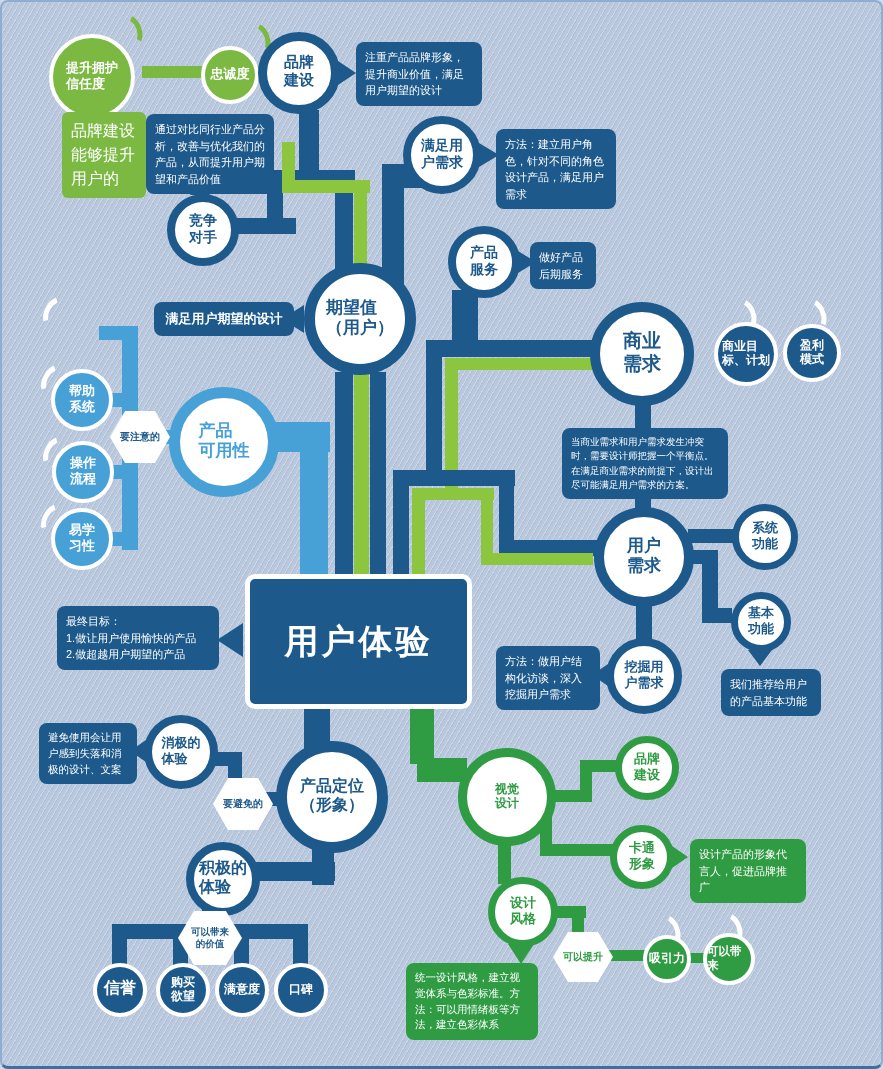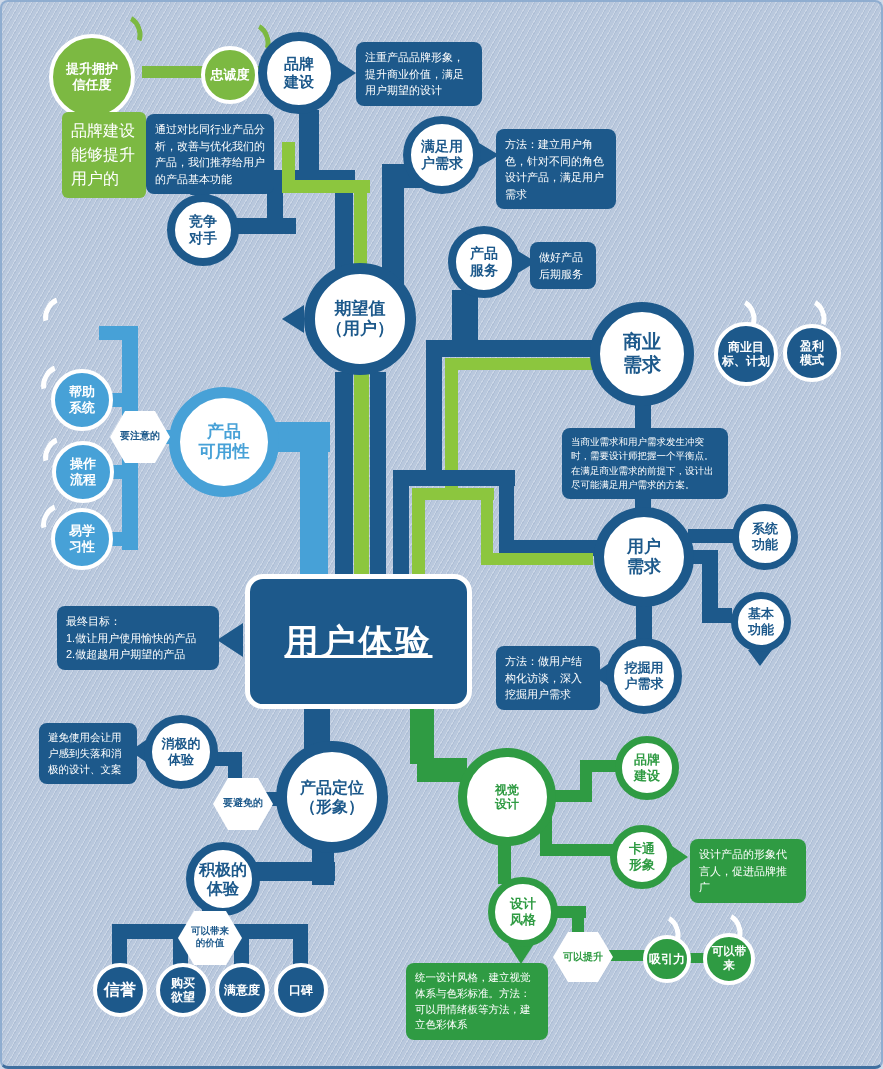--- a/index.html
+++ b/index.html
@@ -13,53 +13,53 @@
     background-color:var(--background);
     background-image:repeating-linear-gradient(120deg, rgba(255,255,255,.25) 0 1px, rgba(116,140,176,.14) 1px 2px, transparent 2px 5px);
     border:2px solid #8fadd0;border-bottom:3px solid #3f6f9f;border-radius:8px;
   }
   .ln{position:absolute;display:block;z-index:1;}
   .db{background:var(--dark-blue);} .lg{background:var(--line-green);}
   .dg{background:var(--dark-green);} .lb{background:var(--light-blue);}
   .lgl{background:var(--light-green);}
   .c{
     position:absolute;border-radius:50%;background:#fff;display:flex;align-items:center;justify-content:center;
-    text-align:center;font-weight:bold;white-space:pre-line;box-sizing:border-box;line-height:1.2;z-index:3;
-    border-style:solid;border-color:transparent;
+    font-weight:bold;white-space:pre-line;box-sizing:border-box;line-height:1.2;z-index:3;
+    border-style:solid;border-color:transparent;font-family:Liberation Mono, monospace;
   }
   .o-db{border-color:var(--dark-blue);color:var(--dark-blue);}
   .o-lb{border-color:var(--light-blue);color:var(--light-blue);}
   .o-dg{border-color:var(--dark-green);color:var(--dark-green);}
   .f-db{background:var(--dark-blue);color:#fff;border:4px solid #fff;}
   .f-lg{background:var(--light-green);color:#fff;border:4px solid #fff;}
   .f-dg{background:var(--dark-green);color:#fff;border:4px solid #fff;}
   .f-lb{background:var(--light-blue);color:#fff;border:4px solid #fff;}
   .box{
     position:absolute;background:var(--dark-blue);color:#fff;border-radius:8px;padding:7px 9px;
     font-size:11px;line-height:1.5;z-index:3;white-space:pre-line;box-sizing:border-box;
   }
   .box.green{background:var(--light-green);border-radius:6px;}
   .box.dgreen{background:var(--dark-green);}
   .hex{
     position:absolute;background:#fff;display:flex;align-items:center;justify-content:center;text-align:center;
     font-weight:bold;font-size:10px;line-height:1.25;z-index:4;white-space:pre-line;
     clip-path:polygon(25% 0,75% 0,100% 50%,75% 100%,25% 100%,0 50%);
   }
-  .t-db{color:var(--dark-blue);font-family:Liberation Mono, monospace;} .t-dg{color:var(--dark-green);}
+  .t-db{color:var(--dark-blue);} .t-dg{color:var(--dark-green);}
   .tail{position:absolute;width:0;height:0;z-index:2;display:block;}
   .hook{
     position:absolute;width:18px;height:26px;border:5px solid transparent;border-left-color:#fff;
     border-radius:50%;z-index:2;display:block;
   }
   .hook.g{border-left-color:var(--light-green);}
   .hook.l{transform:rotate(28deg);} .hook.r{transform:rotate(160deg);}
   .ux{
     position:absolute;left:243px;top:572px;width:227px;height:135px;box-sizing:border-box;
-    background:var(--dark-blue);border:5px solid #fff;border-radius:18px;color:#fff;
-    display:flex;align-items:center;justify-content:center;font-size:34px;font-weight:bold;letter-spacing:3px;z-index:3;text-decoration:underline;
+    background:var(--dark-blue);border:5px solid #fff;border-radius:10px;color:#fff;
+    display:flex;align-items:center;justify-content:center;font-size:34px;font-weight:bold;letter-spacing:3px;z-index:3;
   }
 </style>
 </head>
 <body>
 
 <div class="stage">
 
   <i class="ln lgl" style="left:140px;top:64px;width:130px;height:12px"></i>
   <i class="ln db" style="left:297px;top:108px;width:20px;height:80px"></i>
   <i class="ln db" style="left:265px;top:168px;width:88px;height:18px"></i>
@@ -210,26 +210,28 @@
 
   <div class="ux">用户体验</div>
 
   <div class="hex t-db" style="left:108px;top:409px;width:60px;height:52px">要注意的</div>
   <div class="hex t-db" style="left:211px;top:776px;width:60px;height:52px">要避免的</div>
   <div class="hex t-db" style="left:176px;top:909px;width:64px;height:54px;font-size:9.5px">可以带来
 的价值</div>
   <div class="hex t-dg" style="left:551px;top:930px;width:60px;height:50px">可以提升</div>
 
   <div class="box" style="left:354px;top:40px;width:126px">注重产品品牌形象，提升商业价值，满足用户期望的设计</div>
-  <div class="box" style="left:144px;top:112px;width:128px">通过对比同行业产品分析，改善与优化我们的产品，我们推荐给用户的产品基本功能</div>
+  <div class="box" style="left:144px;top:112px;width:128px">通过对比同行业产品分析，改善与优化我们的产品，从而提升用户期望和产品价值</div>
   <div class="box" style="left:494px;top:127px;width:120px">方法：建立用户角色，针对不同的角色设计产品，满足用户需求</div>
   <div class="box" style="left:528px;top:240px;width:66px">做好产品后期服务</div>
+  <div class="box" style="left:152px;top:300px;width:140px;font-size:13px;font-weight:bold;text-align:center">满足用户期望的设计</div>
   <div class="box" style="left:560px;top:426px;width:166px;font-size:9.5px">当商业需求和用户需求发生冲突时，需要设计师把握一个平衡点。在满足商业需求的前提下，设计出尽可能满足用户需求的方案。</div>
   <div class="box" style="left:55px;top:604px;width:162px;font-size:11px">最终目标：
 1.做让用户使用愉快的产品
 2.做超越用户期望的产品</div>
   <div class="box" style="left:494px;top:644px;width:104px">方法：做用户结构化访谈，深入挖掘用户需求</div>
+  <div class="box" style="left:719px;top:667px;width:100px">我们推荐给用户的产品基本功能</div>
   <div class="box" style="left:37px;top:721px;width:98px;font-size:10.5px">避免使用会让用户感到失落和消极的设计、文案</div>
   <div class="box green" style="left:60px;top:110px;width:84px;font-size:16px">品牌建设能够提升用户的</div>
   <div class="box dgreen" style="left:688px;top:837px;width:116px">设计产品的形象代言人，促进品牌推广</div>
-  <div class="box dgreen" style="left:404px;top:961px;width:142px;font-size:10.5px">统一设计风格，建立视觉体系与色彩标准。方法：可以用情绪板等方法，建立色彩体系</div>
+  <div class="box dgreen" style="left:404px;top:961px;width:132px;font-size:10.5px">统一设计风格，建立视觉体系与色彩标准。方法：可以用情绪板等方法，建立色彩体系</div>
 
 </div>
 
 </body></html>

